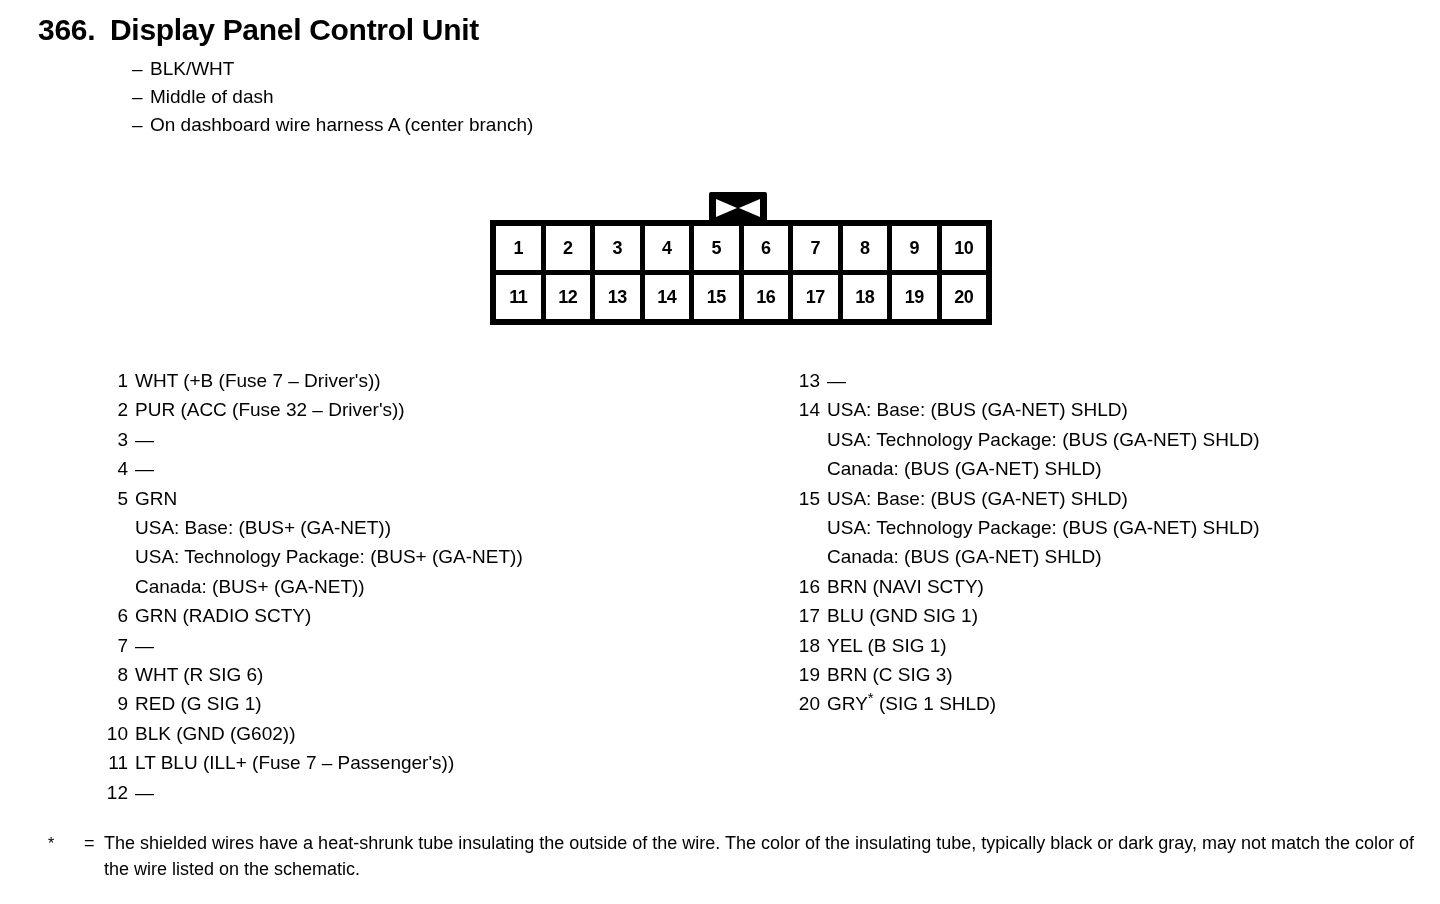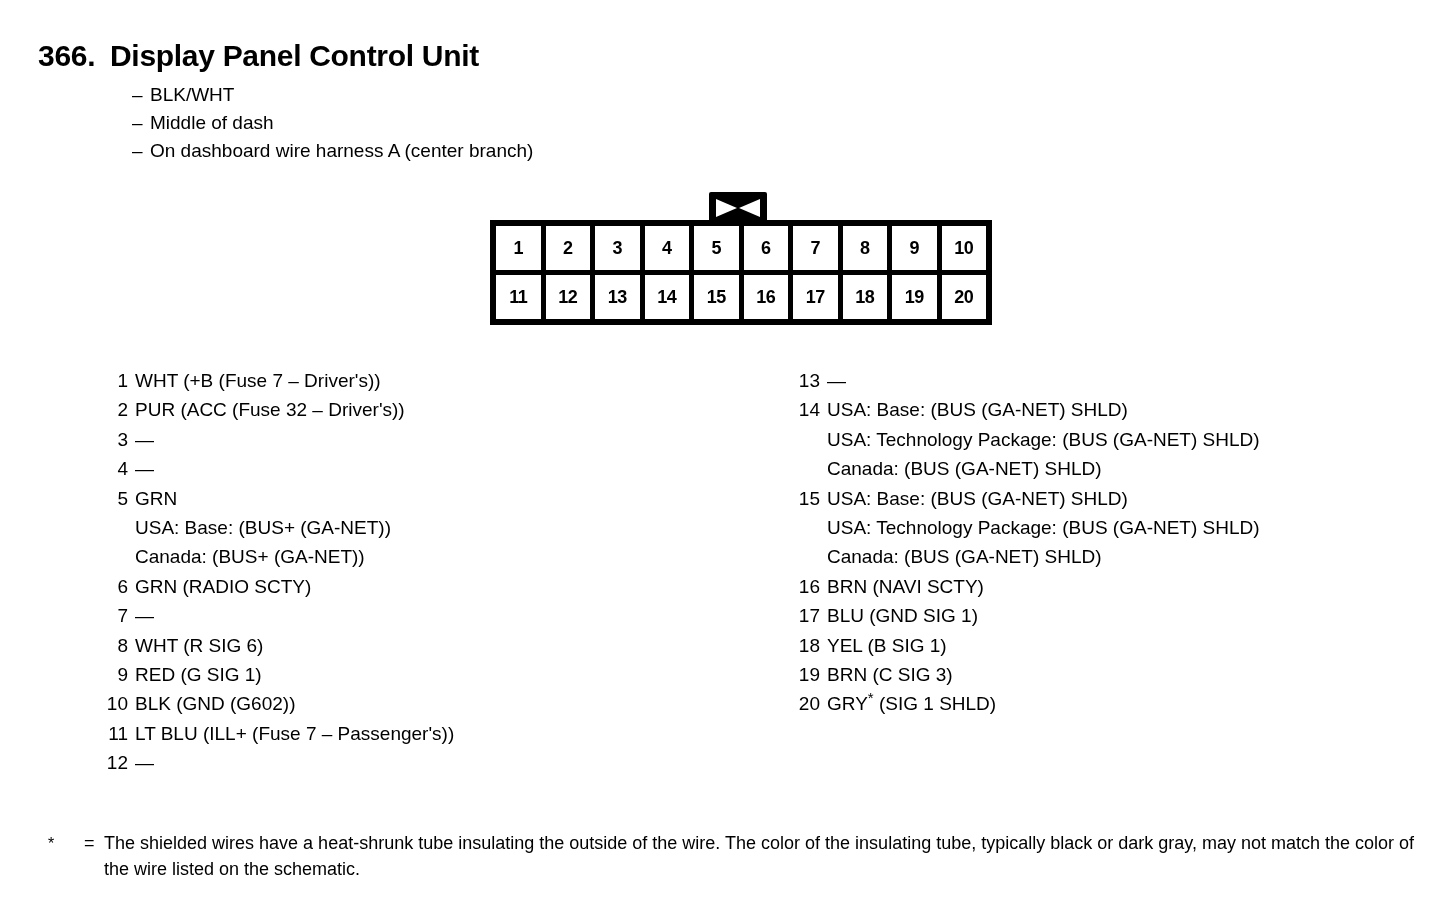--- a/index.html
+++ b/index.html
@@ -23,21 +23,20 @@
     top: 12px;
     width: 900px;
   }
   #title-row {
     display: flex;
     align-items: baseline;
     font-size: 30px;
     font-weight: bold;
     letter-spacing: -0.3px;
     line-height: 36px;
-    margin-top: 26px;
   }
   #title-number {
     min-width: 72px;
   }
   #title-text {
     white-space: nowrap;
   }
   #subtitle-list {
     margin-top: 7px;
     margin-left: 94px;
@@ -252,20 +251,21 @@
       <div class="pin-num">4</div>
       <div class="pin-body">
         <div class="pin-main"><span>—</span></div>
       </div>
     </div>
     <div class="pin-entry">
       <div class="pin-num">5</div>
       <div class="pin-body">
         <div class="pin-main"><span>GRN</span></div>
         <div class="pin-sub">USA: Base: (BUS+ (GA-NET))</div>
+        <div class="pin-sub">USA: Technology Package: (BUS+ (GA-NET))</div>
         <div class="pin-sub">Canada: (BUS+ (GA-NET))</div>
       </div>
     </div>
     <div class="pin-entry">
       <div class="pin-num">6</div>
       <div class="pin-body">
         <div class="pin-main"><span>GRN (RADIO SCTY)</span></div>
       </div>
     </div>
     <div class="pin-entry">

